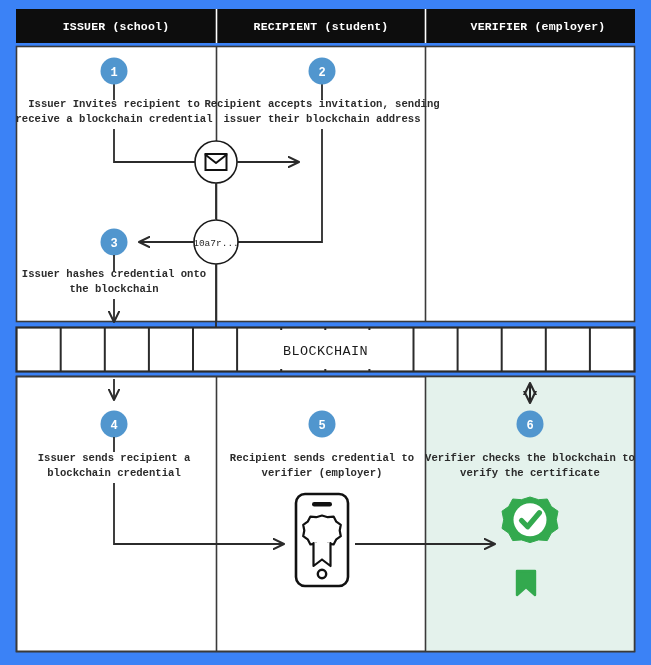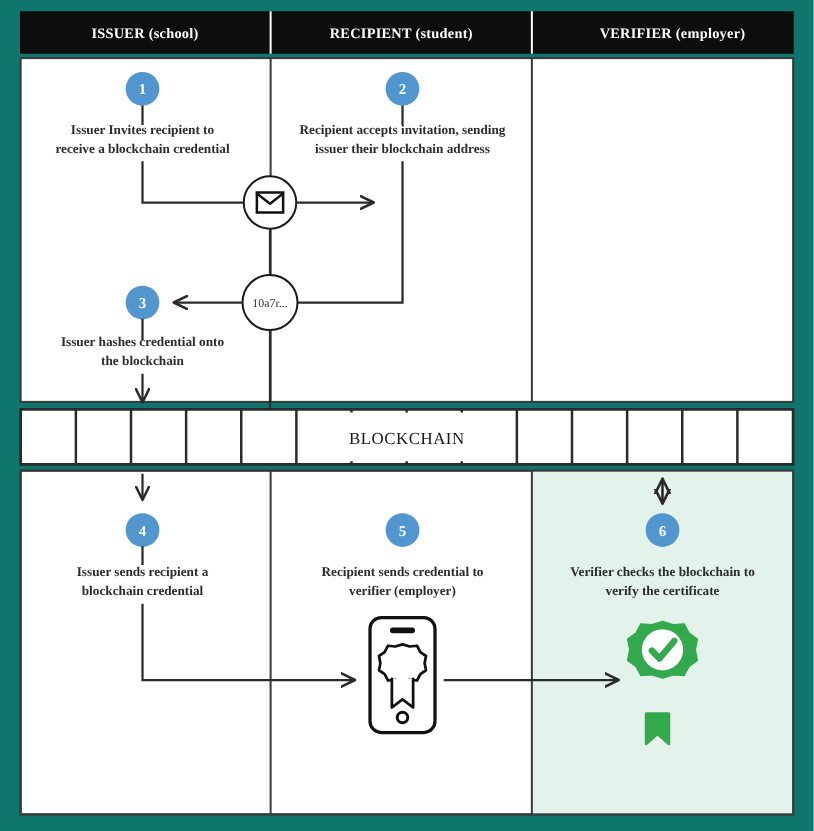--- a/index.html
+++ b/index.html
@@ -4,22 +4,22 @@
 <style>
   html, body {
     margin: 0;
     padding: 0;
     background: #ffffff;
   }
   #canvas {
     position: relative;
     width: 651px;
     height: 665px;
-    background: #0f766e;
-    font-family: Liberation Serif, serif;
+    background: #3b82f6;
+    font-family: Liberation Mono, monospace;
     overflow: hidden;
   }
   #diagram-svg {
     position: absolute;
     left: 0;
     top: 0;
   }
   .hdr-label {
     font-size: 11.5px;
     font-weight: bold;

